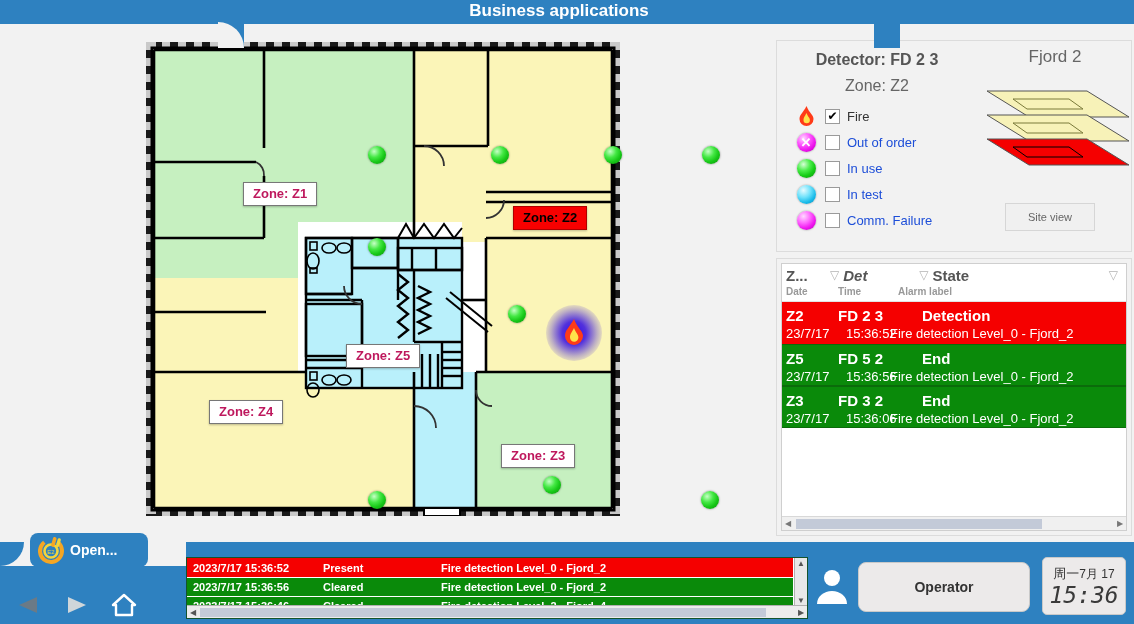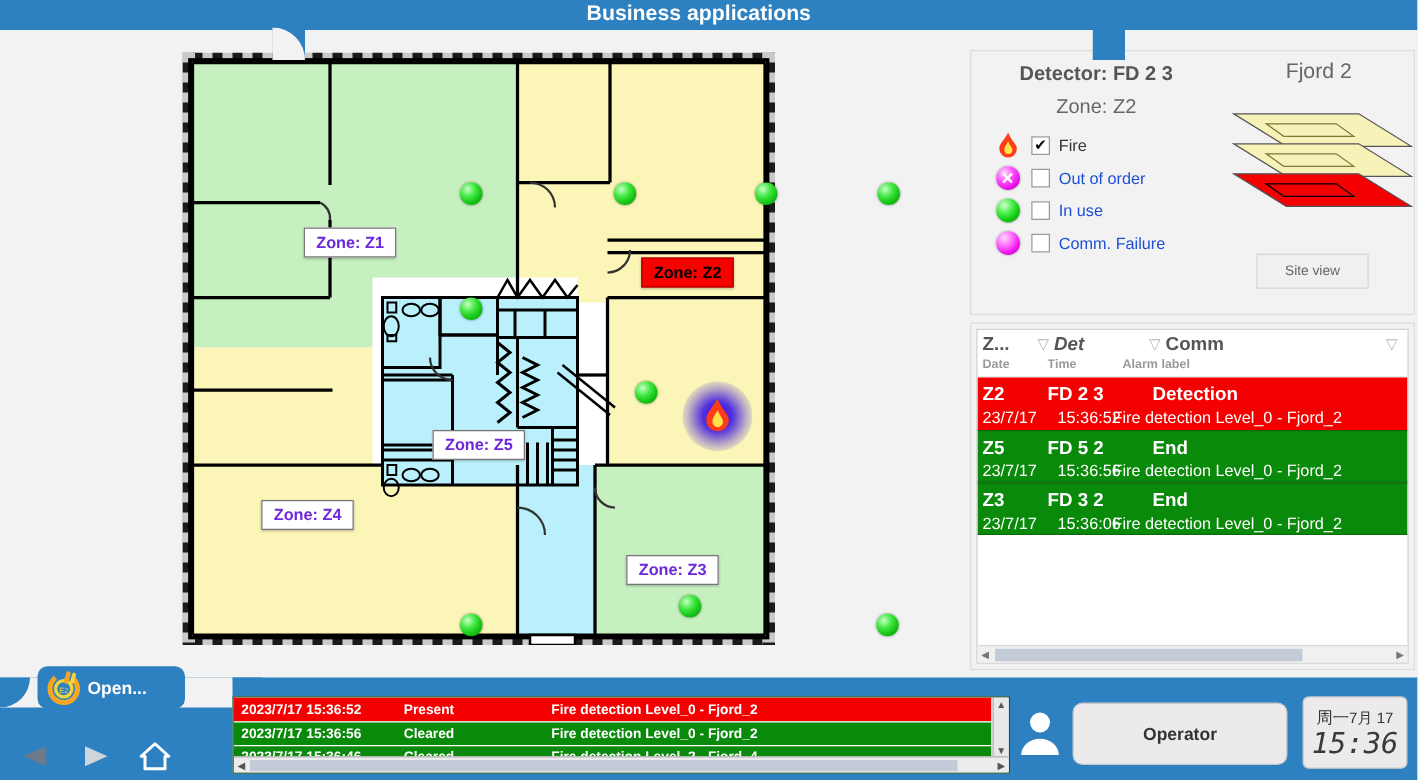--- a/index.html
+++ b/index.html
@@ -40,21 +40,21 @@
   .curve-l::before { left:0; top:-26px; }
   .curve-l::after  { left:-26px; top:0px; }
   .curve-r::before { left:0; top:-26px; }
   .curve-r::after  { left:26px; top:0px; }
 
   
   .plan-wrap { position:absolute; left:146px; top:42px; width:474px; height:474px; }
   .plan-svg { display:block; }
   .zone-lbl {
     position:absolute; background:#fff; border:1px solid #777;
-    font-size:13px; font-weight:bold; color:#6d28d9;
+    font-size:13px; font-weight:bold; color:#be185d;
     padding:3px 9px 4px 9px; white-space:nowrap;
     font-family:"Liberation Sans", sans-serif;
     box-shadow:0 1px 2px rgba(0,0,0,0.25);
   }
   .zone-lbl.alarm { background:#f70000; border-color:#b00000; color:#000; }
 
   .det-dot {
     position:absolute; width:18px; height:18px; border-radius:50%;
     background: radial-gradient(circle at 34% 30%, #c6ffc6 0%, #44e844 35%, #17c717 62%, #0a8f0a 100%);
     box-shadow: 0 0 2px rgba(0,0,0,0.5);
@@ -388,20 +388,27 @@
       </div>
       <div class="lg-row">
         <span class="lg-ico">
             <span class="bulb green"></span>
           </span>
         <span class="cbox"></span>
         <span class="lg-txt">In use</span>
       </div>
       <div class="lg-row">
         <span class="lg-ico">
+            <span class="bulb cyan"></span>
+          </span>
+        <span class="cbox"></span>
+        <span class="lg-txt">In test</span>
+      </div>
+      <div class="lg-row">
+        <span class="lg-ico">
             <span class="bulb mag"></span>
           </span>
         <span class="cbox"></span>
         <span class="lg-txt">Comm. Failure</span>
       </div>
     </div>
 
     <div class="fjord-title">Fjord 2</div>
 
     <div class="stack">
@@ -420,21 +427,21 @@
     <div class="siteview-btn">Site view</div>
   </div>
 
   <div class="tbl-panel">
     <div class="tbl-inner">
       <div class="th-row">
         <span class="th-c" style="width:40px;">Z...</span>
         <span class="th-f">▽</span>
         <span class="th-c" style="width:72px;font-style:italic;">Det</span>
         <span class="th-f">▽</span>
-        <span class="th-c" style="flex:1;">Comm</span>
+        <span class="th-c" style="flex:1;">State</span>
         <span class="th-f">▽</span>
       </div>
       <div class="th2-row">
         <span class="th2-c" style="width:52px;">Date</span>
         <span class="th2-c" style="width:60px;">Time</span>
         <span class="th2-c">Alarm label</span>
       </div>
 
       <div class="ev-row red">
         <div class="ev-l1">

